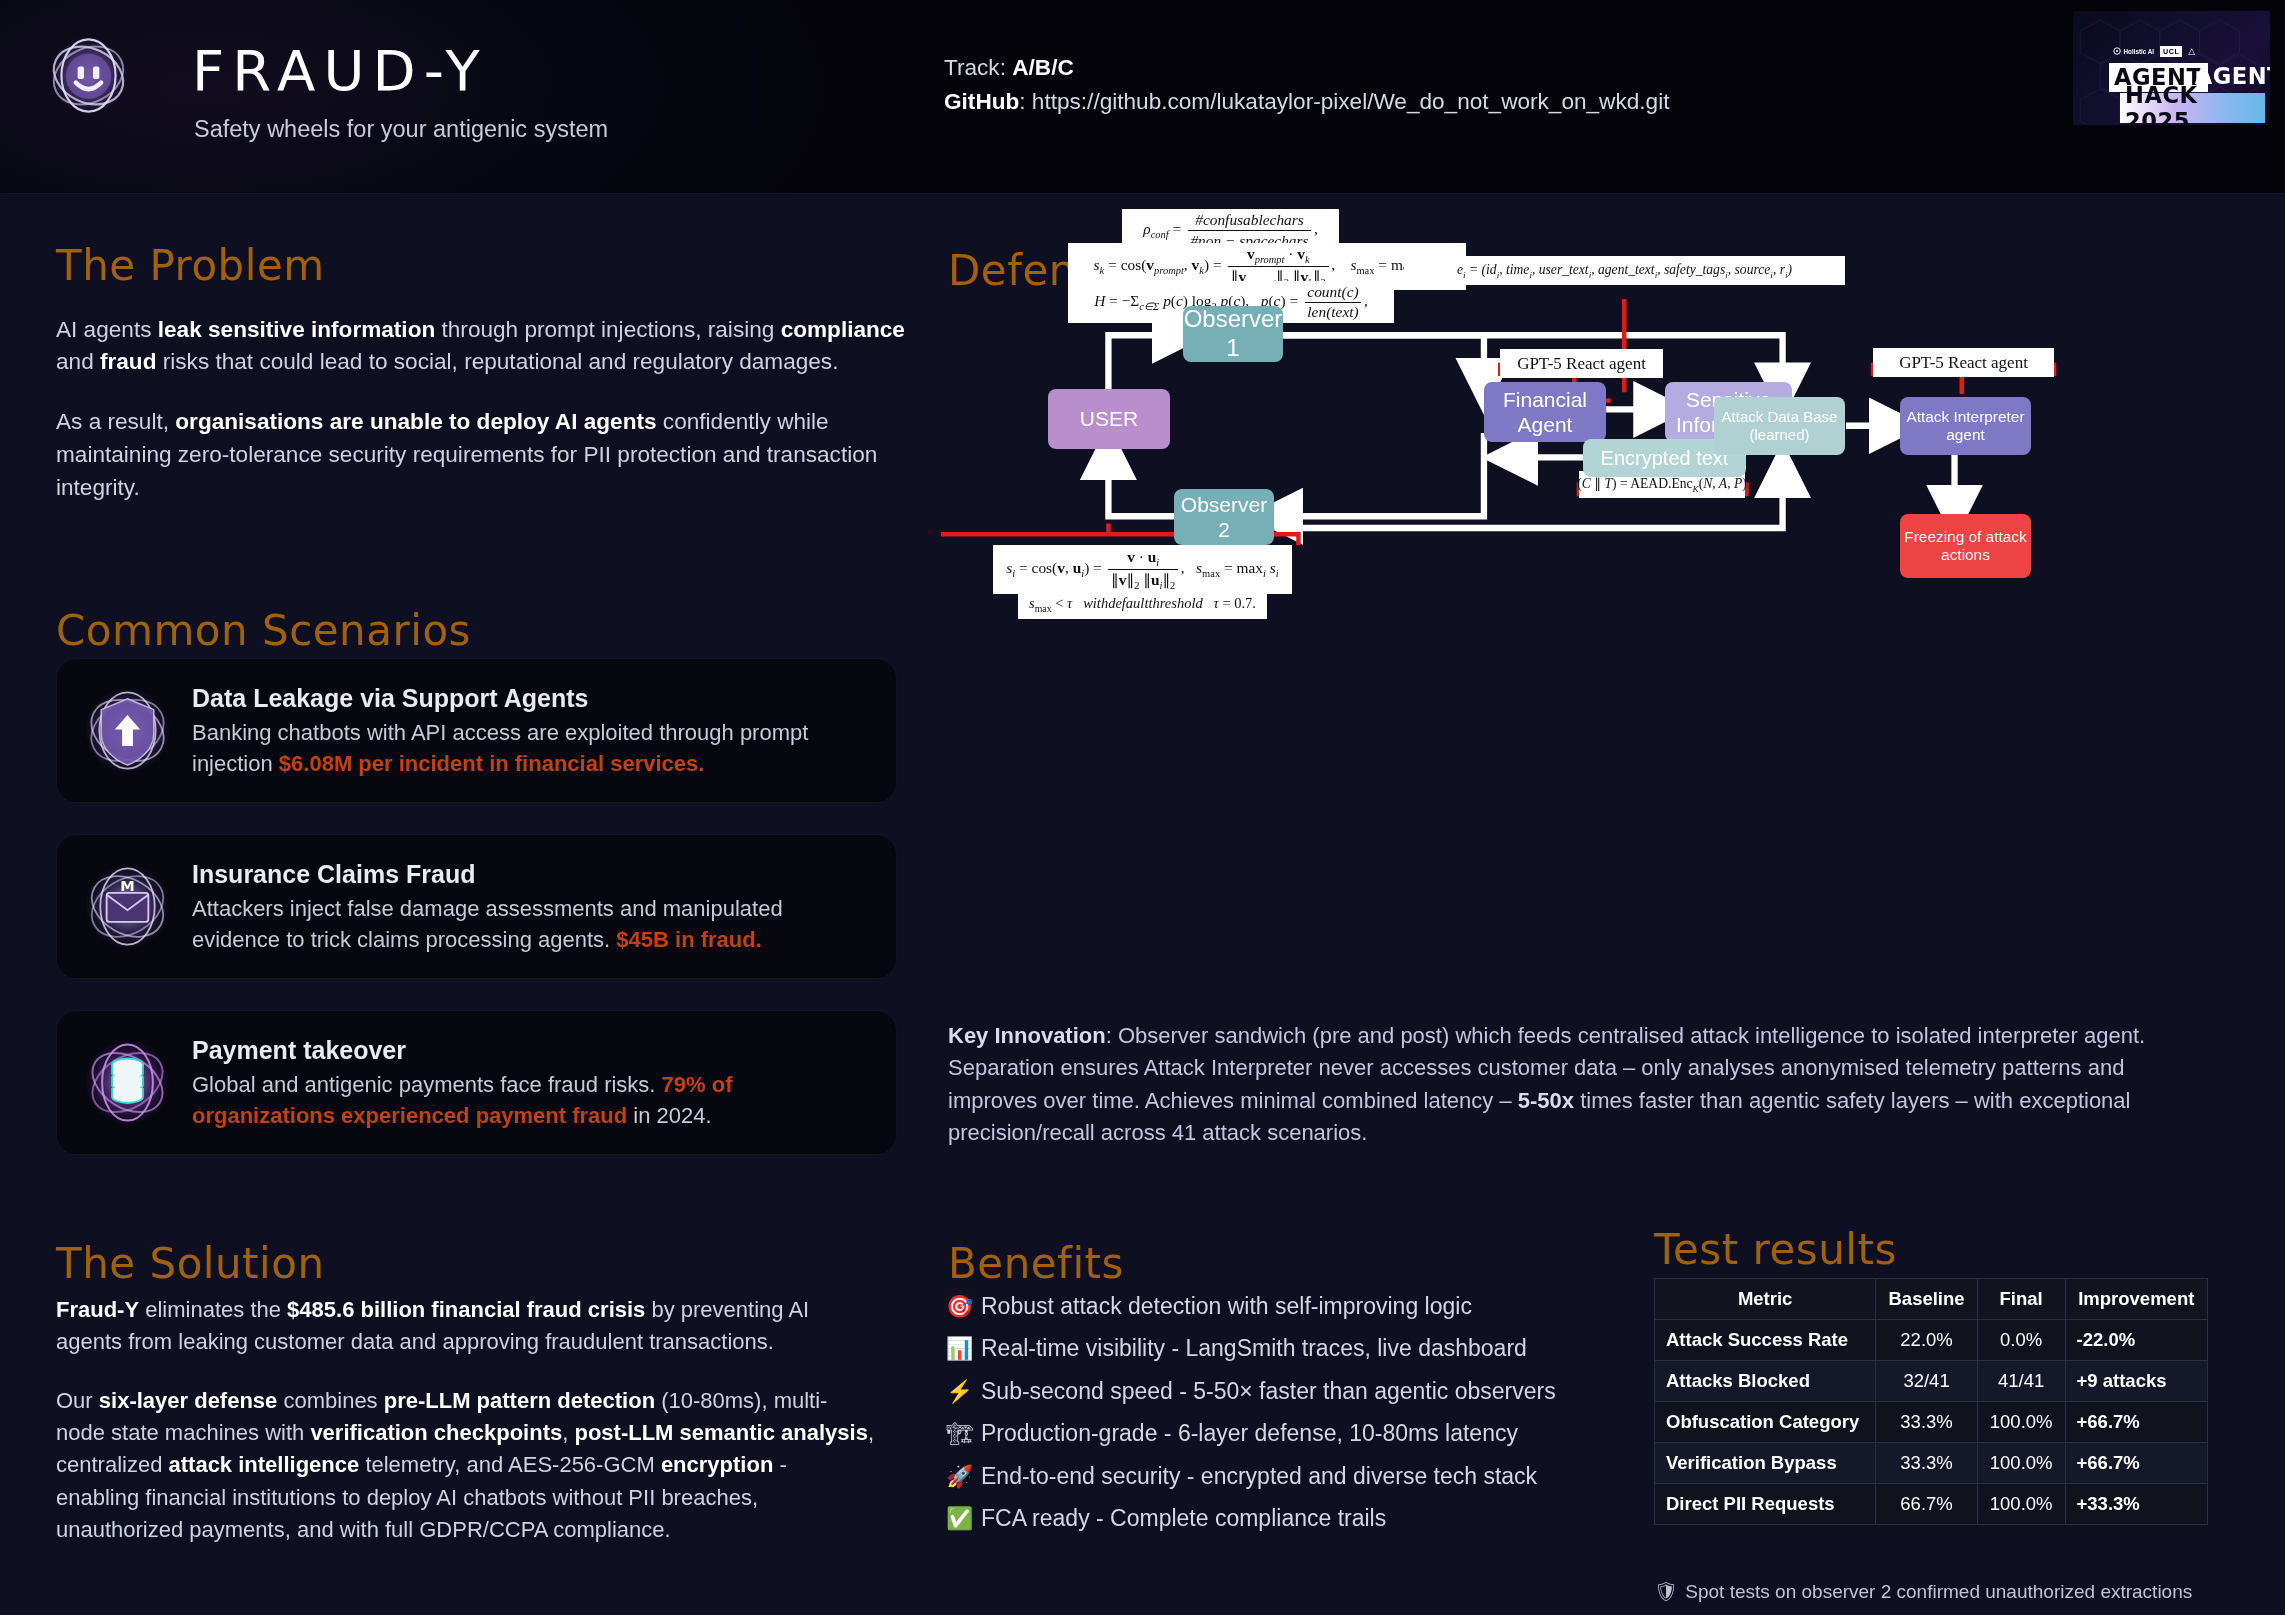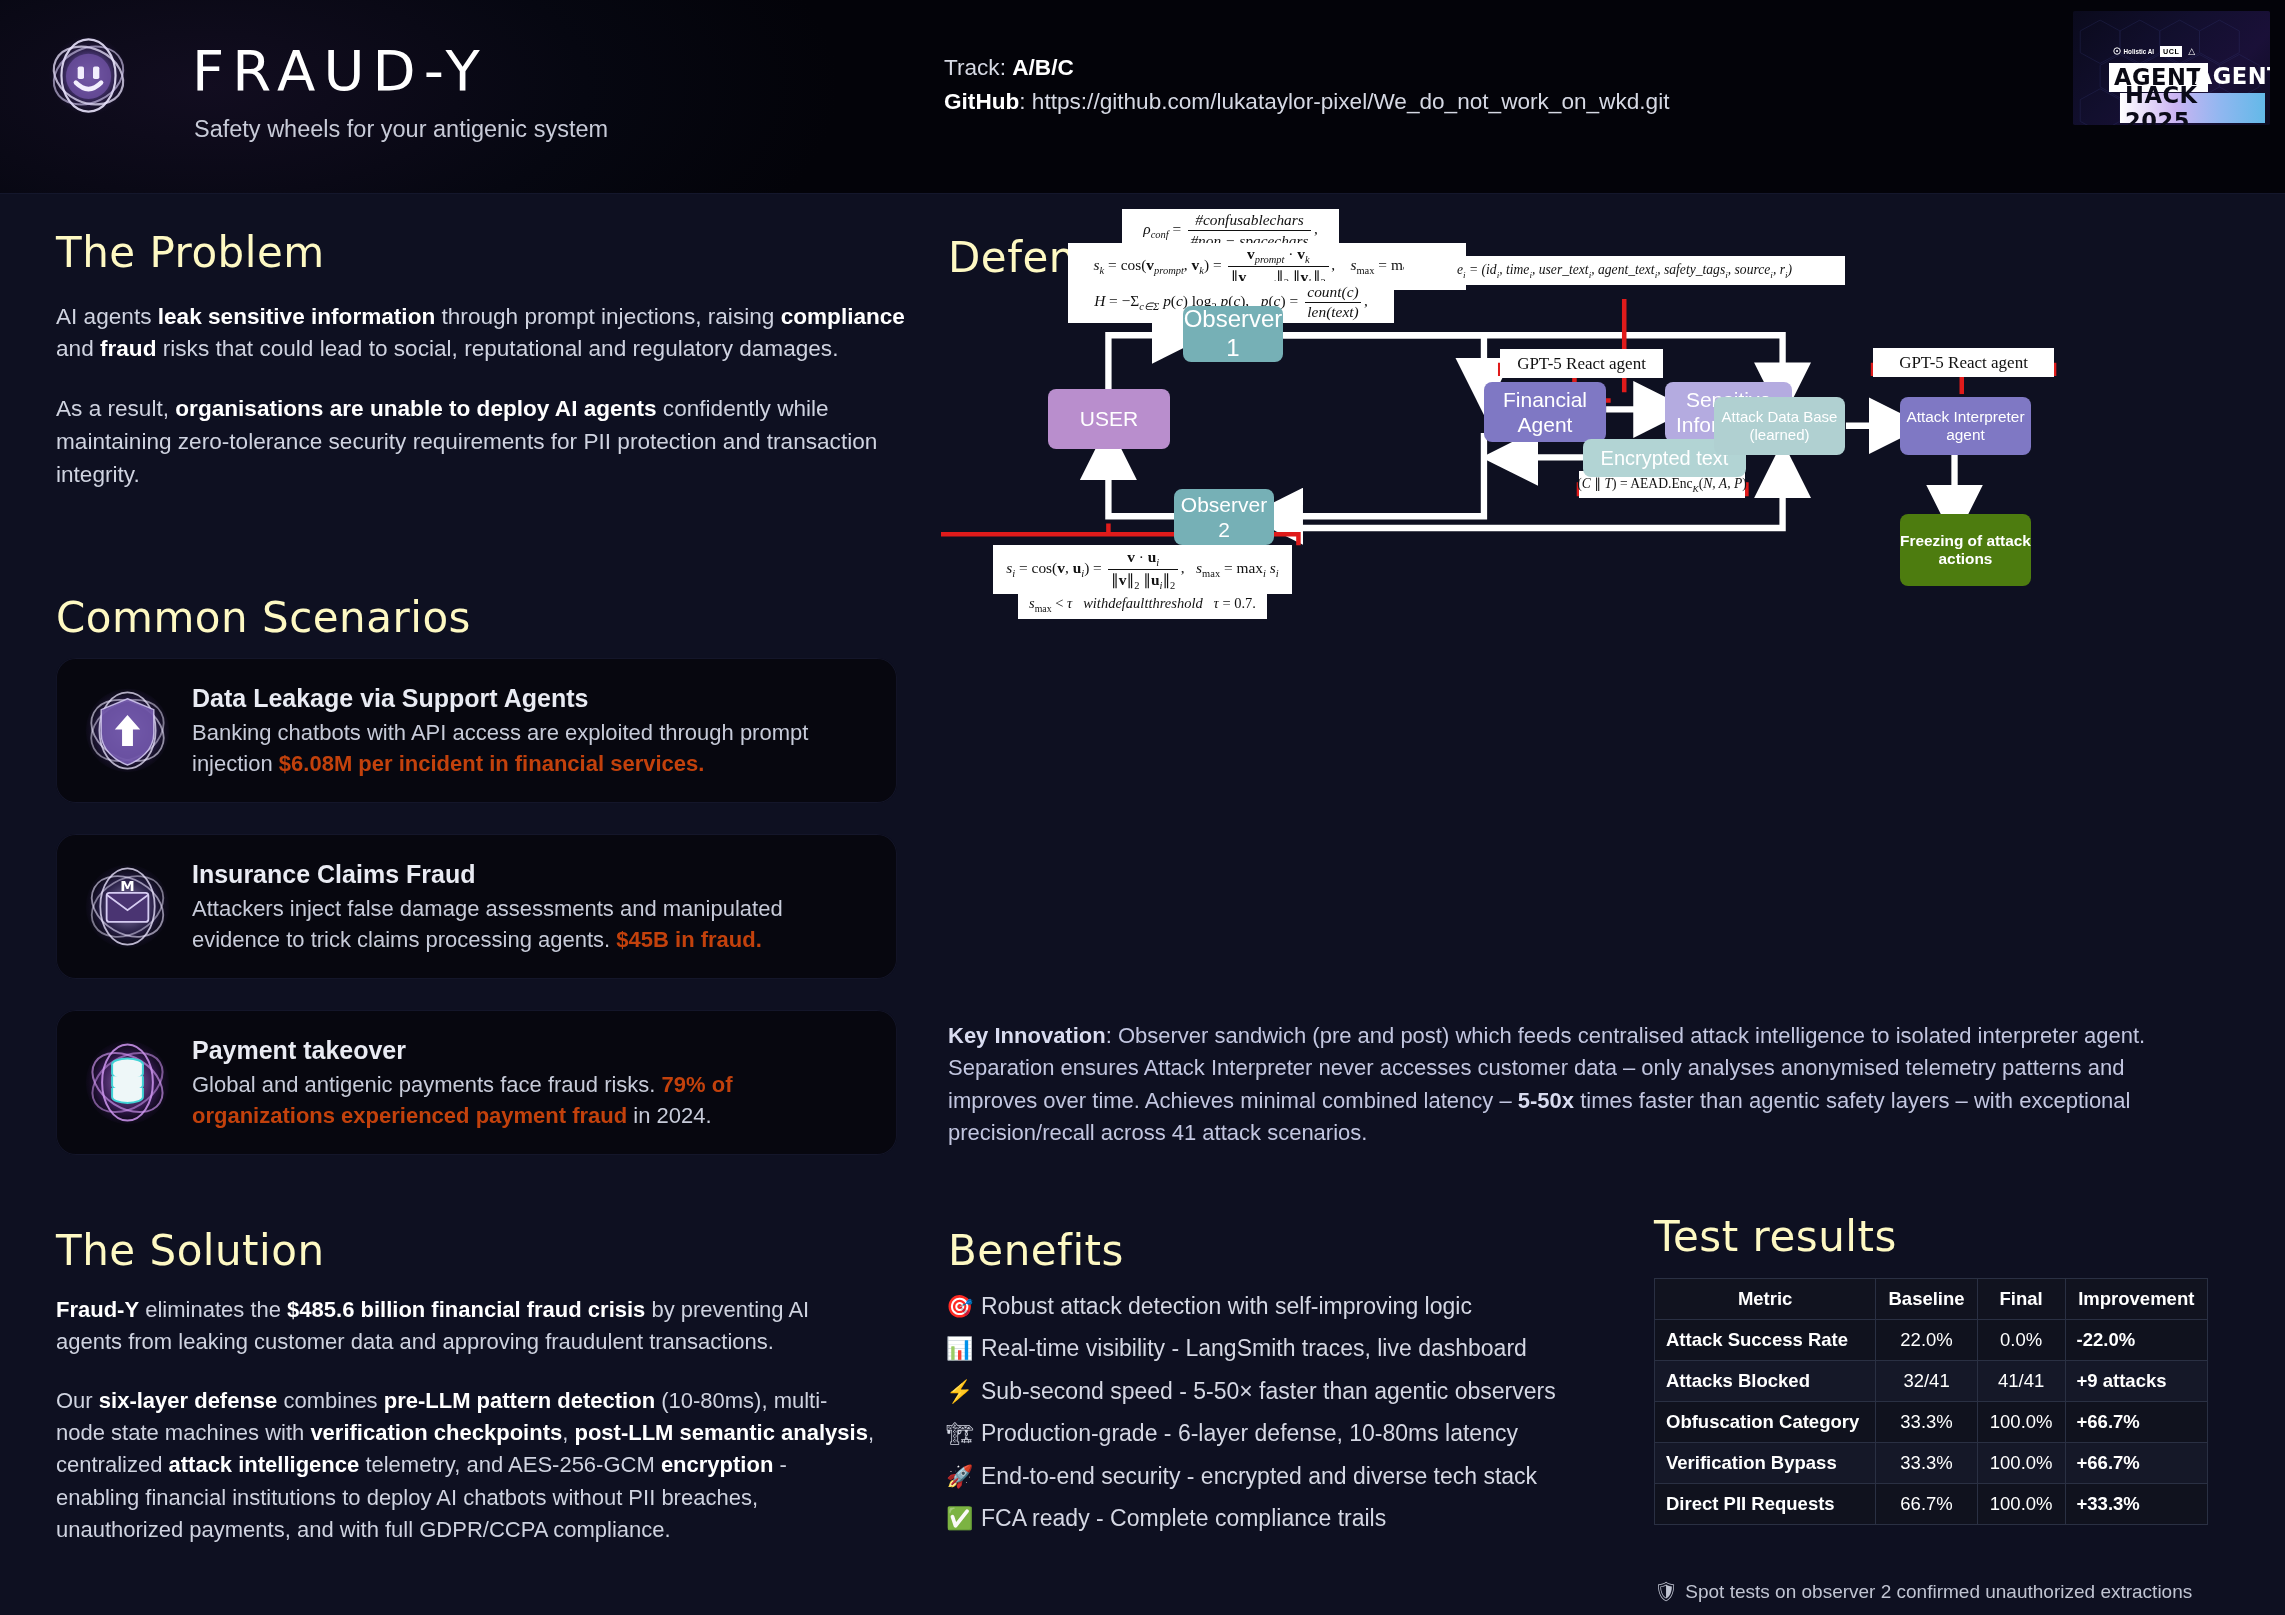--- a/index.html
+++ b/index.html
@@ -62,21 +62,21 @@
     position: absolute; left: 47px; top: 82px; width: 145px; height: 30px;
     background: linear-gradient(90deg, #ffffff 0%, #cbb4f2 38%, #8fb7f0 70%, #63b9e8 100%);
     color: #0b0b18; font-size: 22.6px; font-weight: 700; letter-spacing: 0.5px;
     display: flex; align-items: center; padding-left: 5.4px;
     font-family: "DejaVu Sans", sans-serif;
   }
 
   
   .h-sec {
     font-family: "DejaVu Sans", sans-serif;
-    font-size: 42px; color: #fef9c3; font-weight: 400; letter-spacing: 0.5px;
+    font-size: 42px; color: #a16207; font-weight: 400; letter-spacing: 0.5px; margin-top: 13px;
   }
   .body-p { font-size: 22.6px; line-height: 1.45; color: #cfd3e0; }
   .body-p b { color: #ffffff; font-weight: 700; }
 
   
   .col-left { position: absolute; left: 56px; top: 228px; width: 859px; }
   #problem-title { margin-bottom: 23.5px; }
   #problem-p1 { margin-bottom: 27px; }
   #problem-p2 { margin-bottom: 0; }
 
@@ -458,21 +458,21 @@
     </div>
 
     <div class="node" style="left:773px; top:98px; width:131px; height:58px; background:#b0d0d1; font-size:15px;">
       <span>Attack Data Base (learned)</span>
     </div>
 
     <div class="node" style="left:959px; top:98px; width:131px; height:58px; background:#7f78c4; font-size:15.4px;">
       <span>Attack Interpreter agent</span>
     </div>
 
-    <div class="node" style="left:959px; top:215px; width:131px; height:72px; background:#4d7c0f; font-size:15.4px;font-weight:bold;">
+    <div class="node" style="left:959px; top:215px; width:131px; height:64px; background:#ef4444; font-size:15.4px;">
       <span>Freezing of attack actions</span>
     </div>
 
     <div class="node" style="left:233px; top:190px; width:100px; height:56px; background:#76b0b6; font-size:21px;">
       <span>Observer 2</span>
     </div>
   </div>
 
   <div class="key-innov"><b>Key Innovation</b><span>: Observer sandwich (pre and post) which feeds centralised attack intelligence to isolated interpreter agent. Separation ensures Attack Interpreter never accesses customer data – only analyses anonymised telemetry patterns and improves over time. Achieves minimal combined latency – </span><b>5-50x</b><span> times faster than agentic safety layers – with exceptional precision/recall across 41 attack scenarios.</span></div>
 

